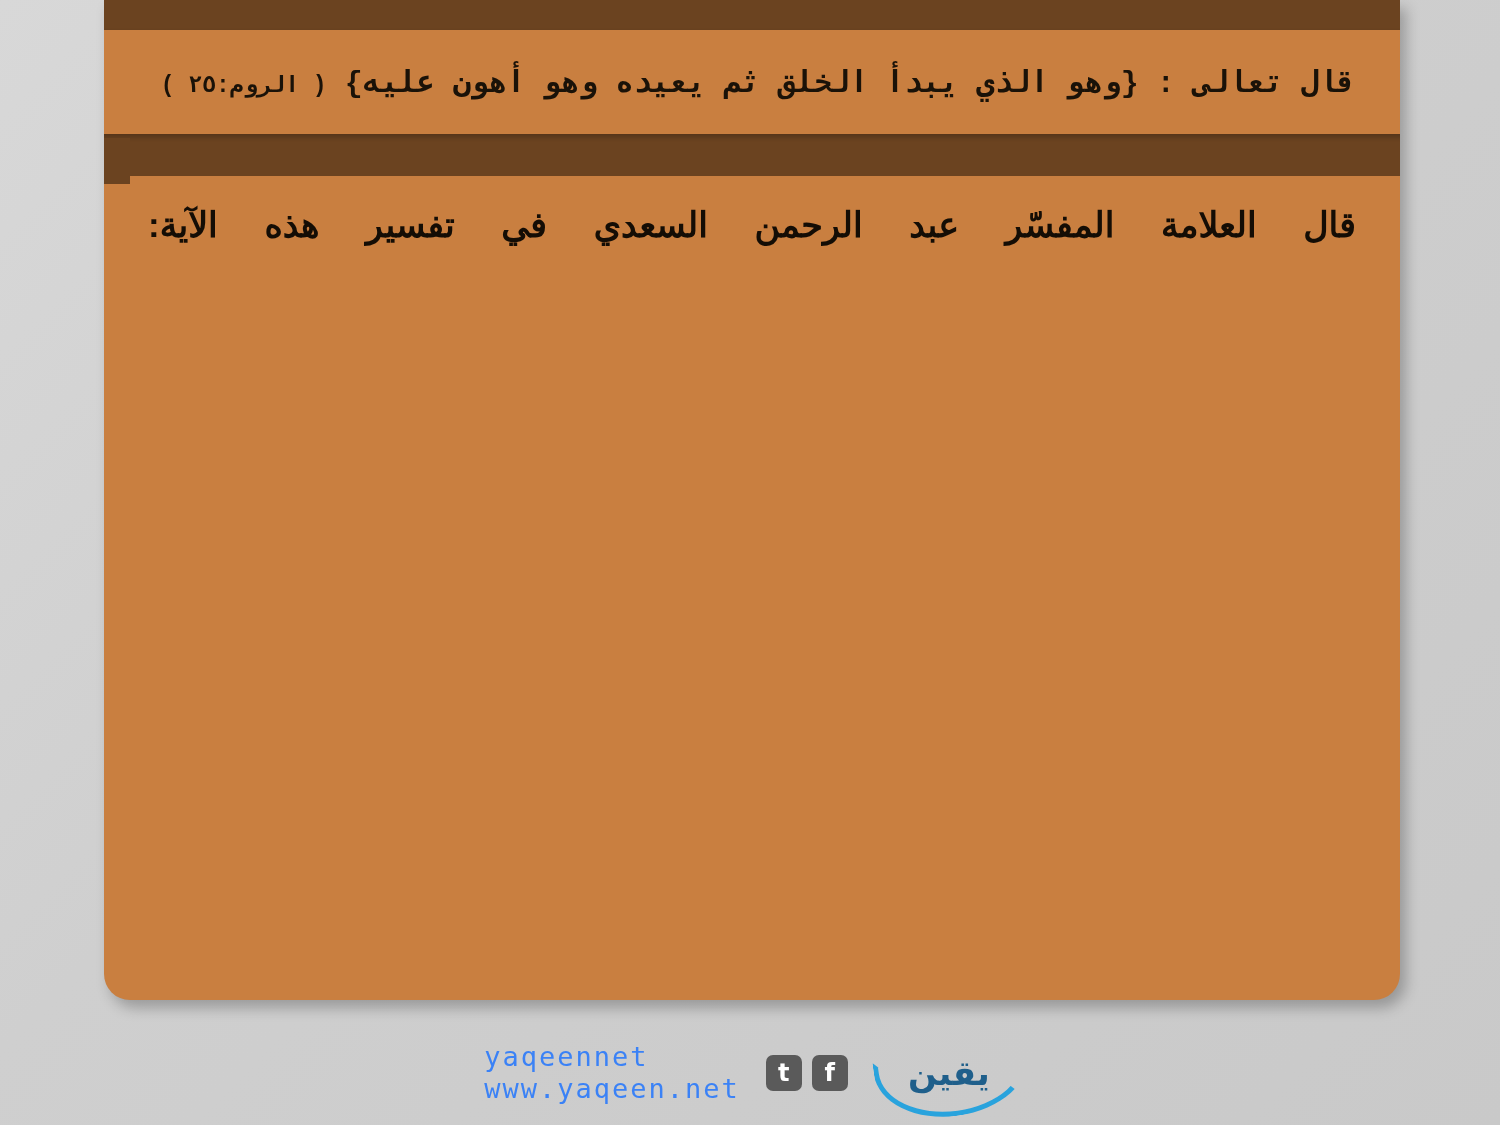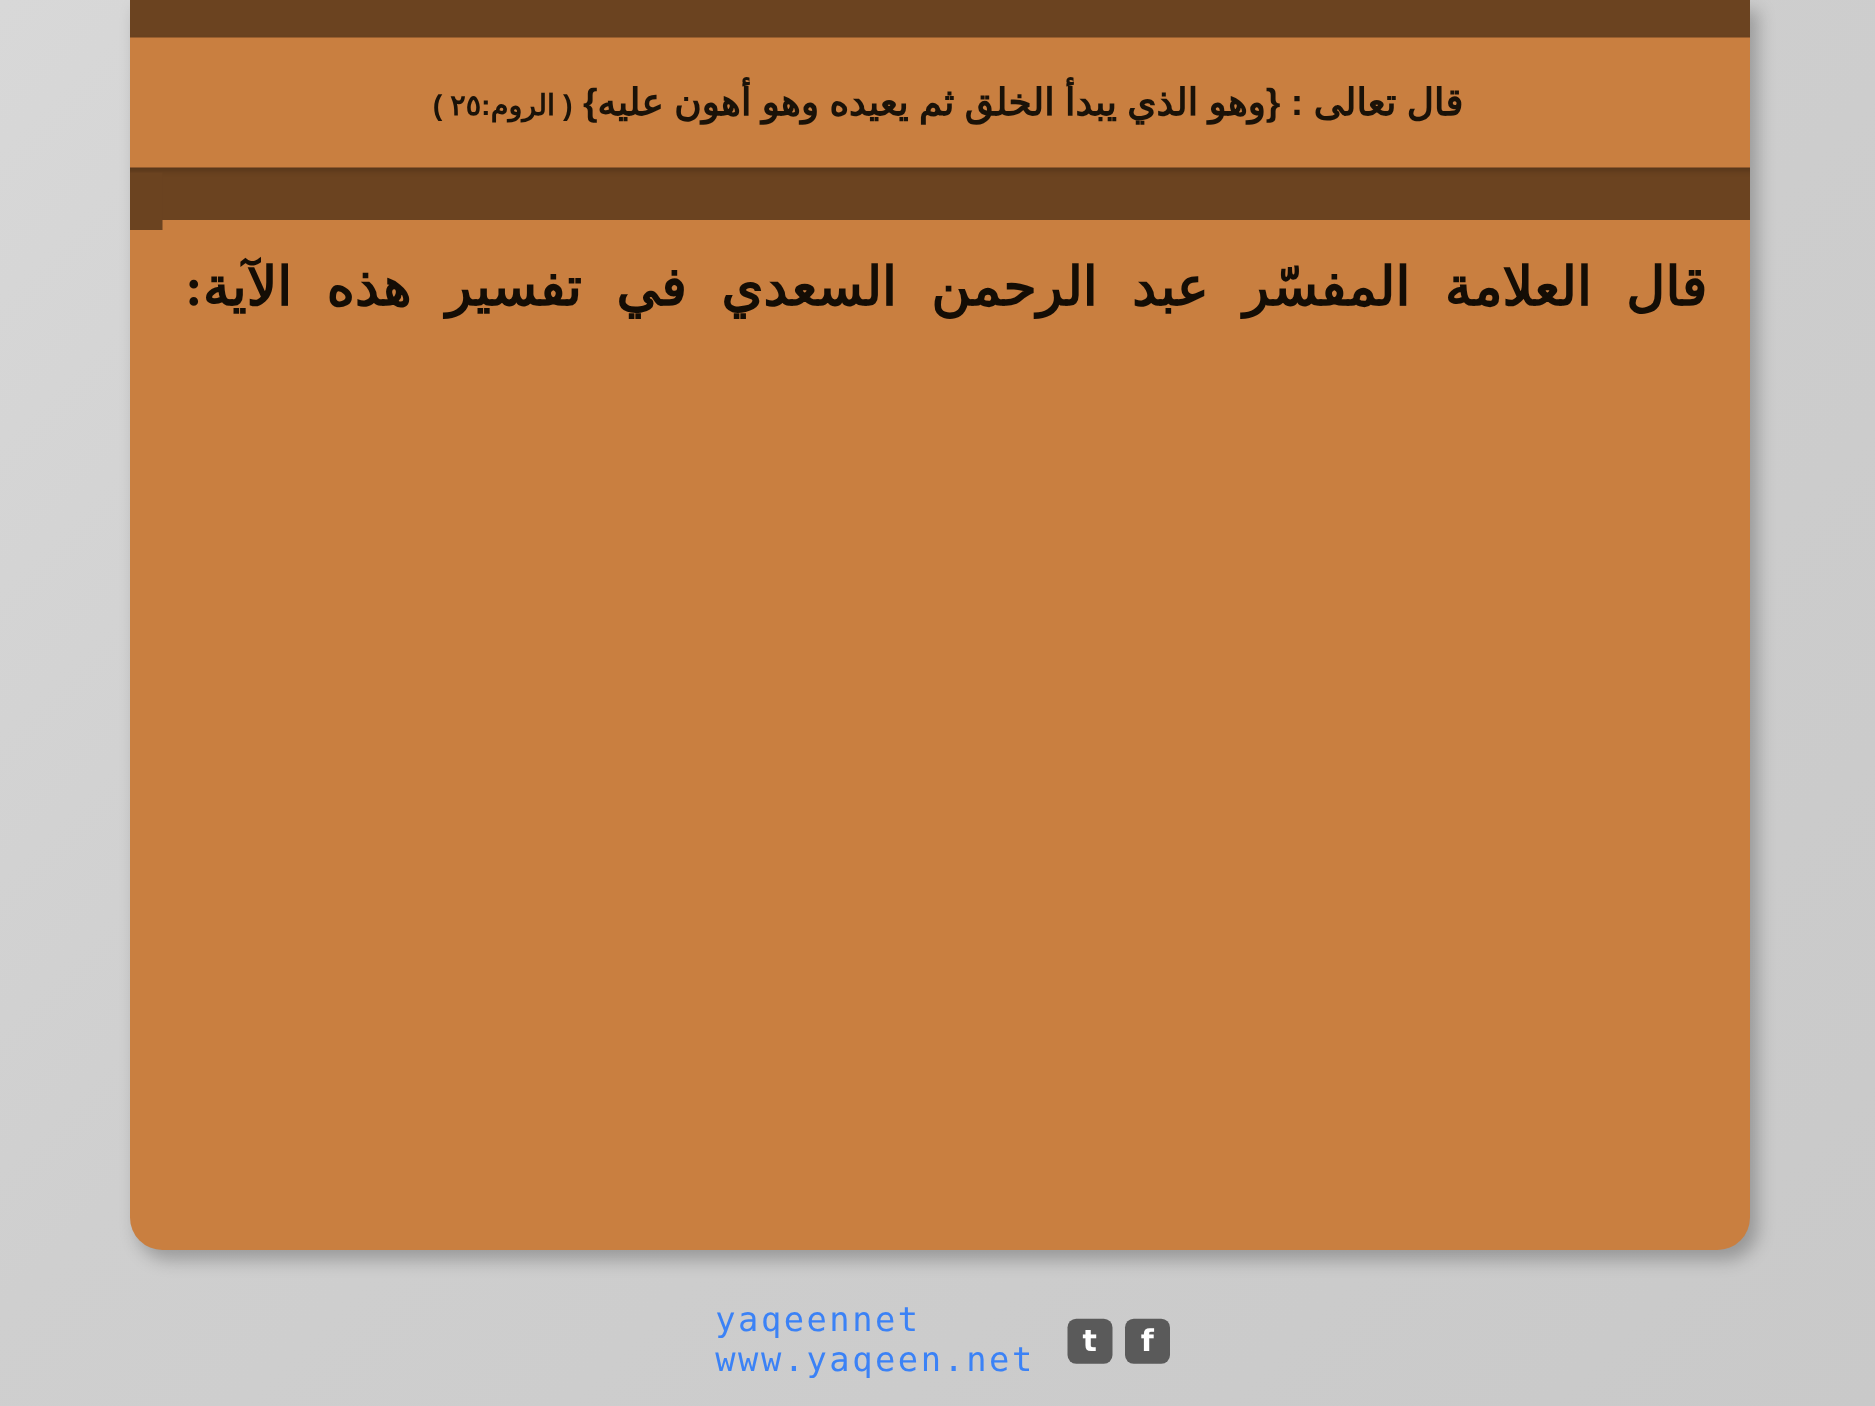--- a/index.html
+++ b/index.html
@@ -51,21 +51,21 @@
   .ribbon-inner {
     position: absolute;
     inset: 0;
     display: flex;
     align-items: center;
     justify-content: center;
     padding: 0 18px;
   }
   .ayah-line {
     color: #1a1208;
-    font-family: Liberation Sans, sans-serif;
+    font-family: Liberation Mono, monospace;
     font-weight: bold;
     font-size: 30px;
     letter-spacing: -0.5px;
     white-space: nowrap;
     direction: rtl;
   }
   .ayah-ref {
     font-size: 23px;
     font-weight: bold;
   }
@@ -86,27 +86,27 @@
     left: 0;
     top: 200px;
     width: 100%;
     padding: 0 34px 0 34px;
     box-sizing: border-box;
     direction: rtl;
   }
 
   .intro {
     color: #140d05;
-    font-size: 43px;
+    font-size: 35px;
     font-weight: bold;
     text-align: justify;
     text-align-last: justify;
     line-height: 1.45;
-    margin: 0 0 22px 10px;
-    font-family: Liberation Serif, serif;
+    margin: 0 10px 22px 10px;
+    font-family: Liberation Sans, sans-serif;
   }
 
   .quote {
     color: #0d0903;
     font-size: 45px;
     font-weight: bold;
     line-height: 1.55;
     text-align: justify;
     text-align-last: justify;
     margin: 0 14px 0 14px;
@@ -219,20 +219,24 @@
   <div class="notch"></div>
 
   <div class="content">
     <p class="intro">قال العلامة المفسّر عبد الرحمن السعدي في تفسير هذه الآية:</p>
   </div>
 
 </div>
 
 <div class="footer">
 
+  <div class="logo-wrap">
+    <div class="logo-swoosh"></div>
+    <div class="logo-text">يقين</div>
+  </div>
 
   <div class="social">
     <div class="sq">f</div>
     <div class="sq">t</div>
   </div>
 
   <div class="handles">
     <span>yaqeennet</span>
     <span>www.yaqeen.net</span>
   </div>

